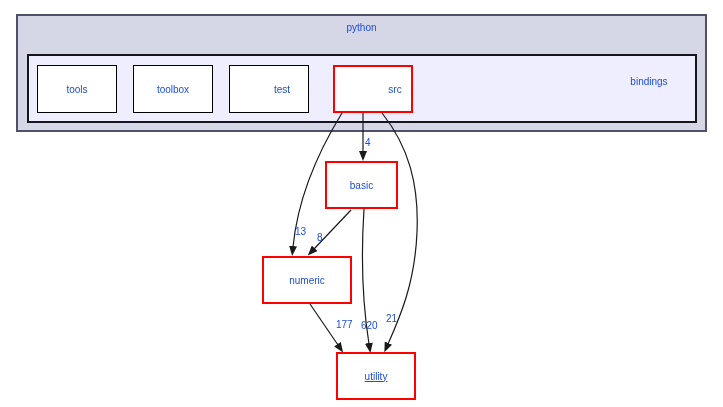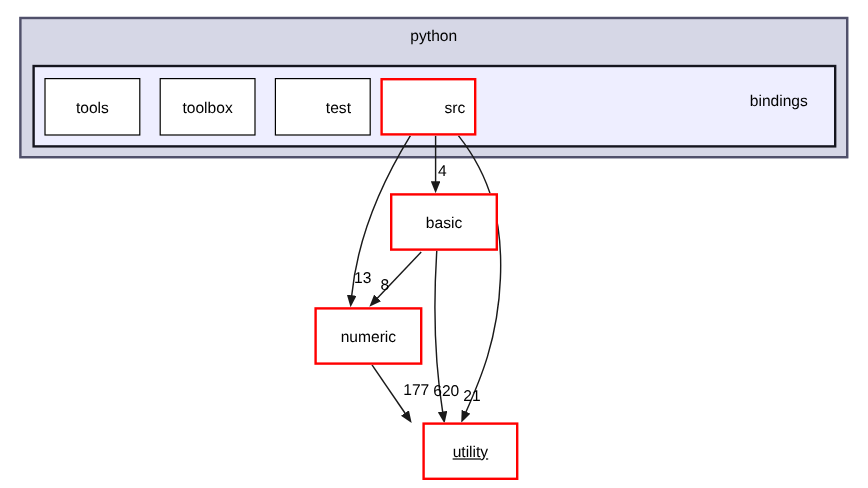--- a/index.html
+++ b/index.html
@@ -3,22 +3,22 @@
 <meta charset="utf-8">
 <style>
   * { box-sizing: border-box; margin: 0; padding: 0; }
   html, body { background: #ffffff; }
   .canvas {
     position: relative;
     width: 723px;
     height: 407px;
     background: #ffffff;
     font-family: "Liberation Sans", sans-serif;
-    font-size: 13px;
-    color: #000000;
+    font-size: 10px;
+    color: #1d4ed8;
     overflow: hidden;
   }
   .cluster {
     position: absolute;
   }
   .cluster.outer {
     left: 16px; top: 14px; width: 691px; height: 118px;
     background: #d6d7e6;
     border: 2px solid #50506a;
   }
@@ -43,26 +43,26 @@
     display: flex;
     align-items: center;
     justify-content: center;
     cursor: pointer;
     white-space: nowrap;
   }
   .node.red { border: 2px solid #ff0000; }
   .n-tools   { left: 37px;  top: 65px; }
   .n-toolbox { left: 133px; top: 65px; }
   .n-test    { left: 229px; top: 65px; padding-left: 26px; }
-  .n-src     { left: 317px; top: 65px; padding-left: 44px; }
+  .n-src     { left: 333px; top: 65px; padding-left: 44px; }
   .n-demo    { left: 421px; top: 65px; }
   .n-app     { left: 517px; top: 65px; }
-  .n-basic   { left: 325px; top: 161px; width: 90px; }
+  .n-basic   { left: 325px; top: 161px; width: 73px; }
   .n-numeric { left: 262px; top: 256px; width: 90px; }
-  .n-utility { left: 352px; top: 352px; text-decoration: underline; }
+  .n-utility { left: 336px; top: 352px; text-decoration: underline; }
   svg.edges {
     position: absolute;
     left: 0; top: 0;
     width: 723px; height: 407px;
     pointer-events: none;
   }
   svg.edges path.edge {
     fill: none;
     stroke: #1a1a1a;
     stroke-width: 1.2px;
@@ -70,21 +70,21 @@
   .edge-label {
     position: absolute;
     white-space: nowrap;
     line-height: 14px;
   }
   .el-4   { left: 365px; top: 136px; }
   .el-13  { left: 295px; top: 225px; }
   .el-8   { left: 317px; top: 231px; }
   .el-177 { left: 336px; top: 318px; }
   .el-620 { left: 361px; top: 319px; }
-  .el-21  { left: 386px; top: 323px; }
+  .el-21  { left: 386px; top: 312px; }
 </style>
 </head>
 <body>
 
 <div class="canvas">
 
   <div class="cluster outer"></div>
   <div class="cluster inner"></div>
 
   <div class="cluster-label python-label">python</div>

